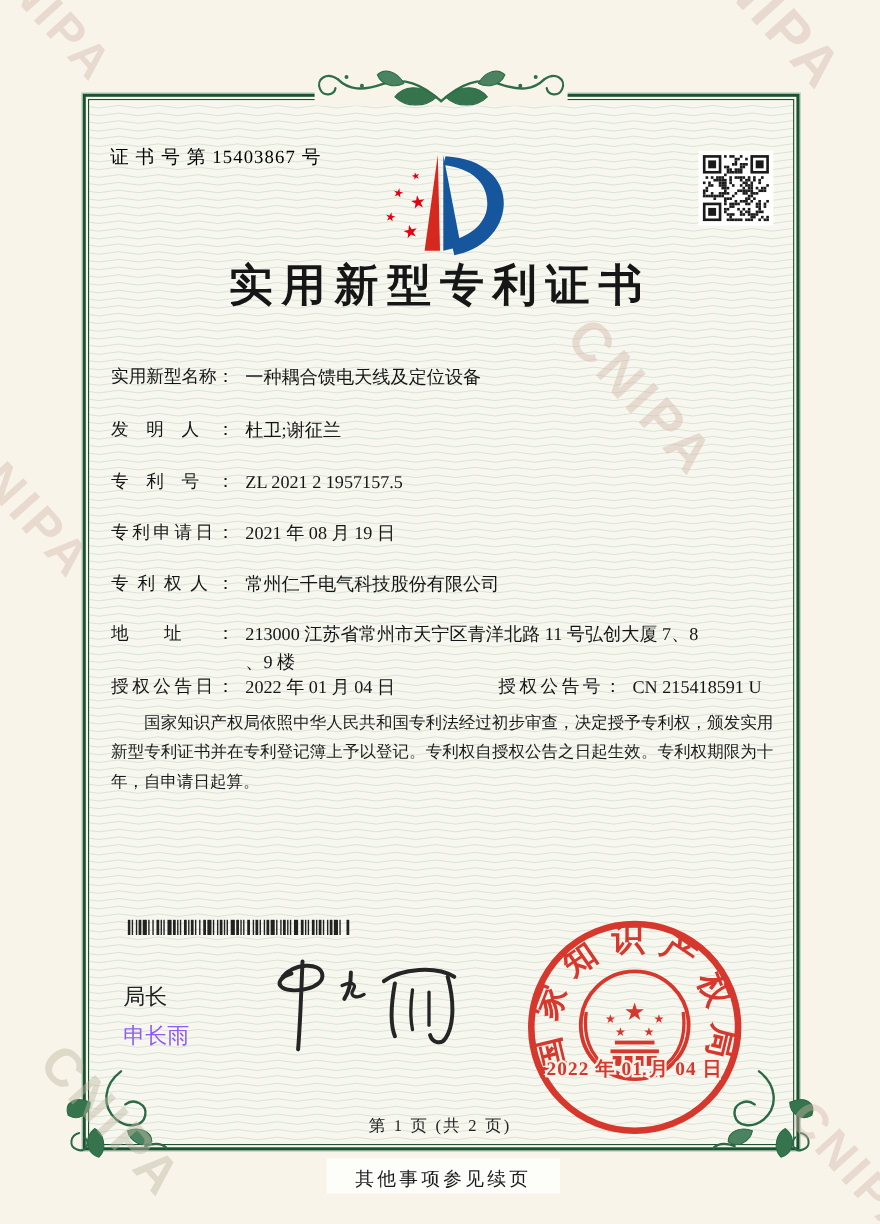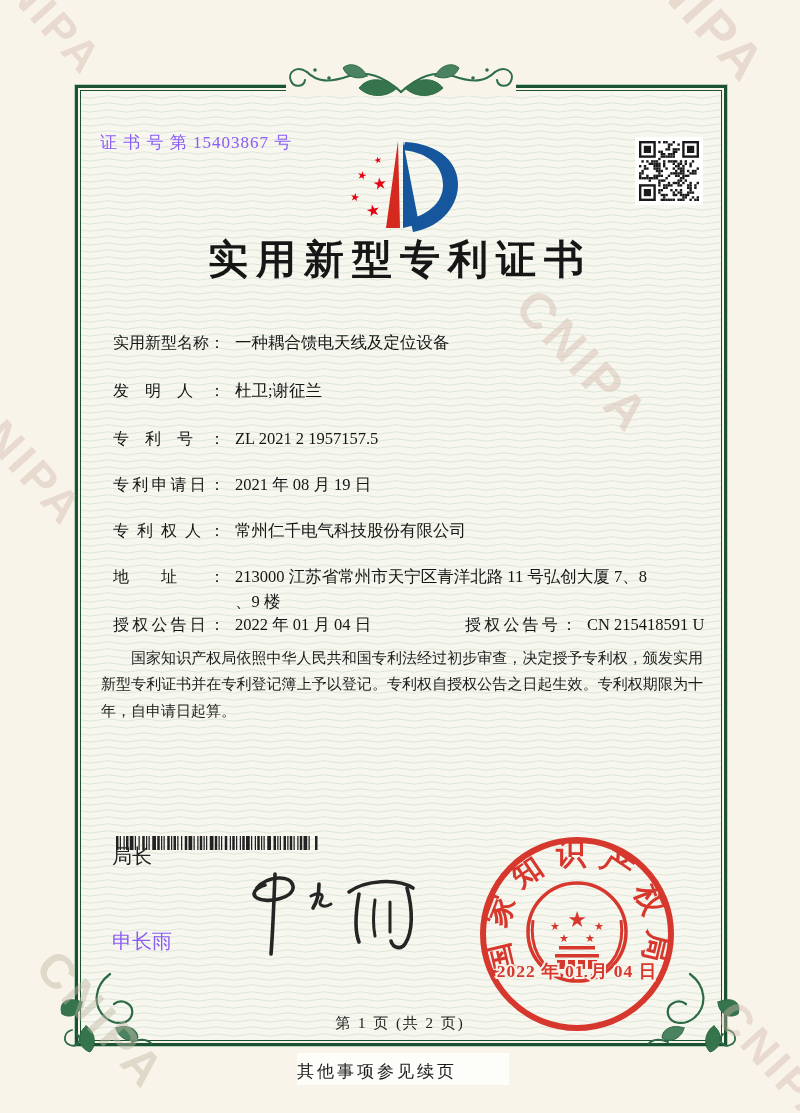--- a/index.html
+++ b/index.html
@@ -13,46 +13,46 @@
 
   
   .frame{position:absolute;left:75px;top:85px;width:652px;height:961px;box-sizing:border-box;
          border:3px solid #1b5232;outline:1px solid #b7cfbd;z-index:1;}
   .frame-inner{position:absolute;inset:2px;border:1px solid #1b5232;background:#f7f7ef;overflow:hidden;}
   .frame-inner svg{display:block;}
 
   .content{position:absolute;inset:0;z-index:6;}
   .content > *{position:absolute;}
 
-  .certno{left:100px;top:131px;font-size:17px;color:#8b5cf6;letter-spacing:1px;}
+  .certno{left:100px;top:131px;font-size:17px;color:#000000;letter-spacing:1px;}
   .logo{left:333px;top:130px;width:150px;height:104px;}
   .qr{left:635px;top:137px;width:68px;height:68px;background:#ffffff;padding:2px;box-sizing:border-box;}
   .title{left:0;top:232px;width:800px;text-align:center;font-size:40px;font-weight:700;
          color:#161616;letter-spacing:8px;}
 
   .frow{left:101px;width:615px;font-size:16px;line-height:25px;color:#151515;}
   .flabel{display:inline-block;width:112px;text-align:justify;text-align-last:justify;
-          text-justify:inter-character;vertical-align:top;margin-left:12px;}
+          text-justify:inter-character;vertical-align:top;}
   .fvalue{margin-left:10px;font-size:16.5px;}
   .addrv{display:inline-block;vertical-align:top;max-width:470px;}
   .addrv span{display:block;line-height:25px;}
   .pair2{position:absolute;left:352px;top:0;}
 
   .paras{left:101px;top:645px;width:602px;font-size:15px;line-height:26.4px;color:#1b1b1b;
          text-align:justify;}
   .paras p{margin:0;text-indent:2em;}
 
   .barcode{left:116px;top:836px;width:204px;height:14px;}
-  .signer-title{left:112px;top:843px;font-family:"Liberation Sans",sans-serif;font-size:20px;color:#222;}
+  .signer-title{left:112px;top:893px;font-family:"Liberation Sans",sans-serif;font-size:20px;color:#222;}
   .signer-name{left:112px;top:928px;font-family:"Liberation Sans",sans-serif;font-size:20px;color:#8b5cf6;}
   .signature{left:215px;top:858px;width:215px;height:105px;}
   .seal{left:471px;top:828px;width:212px;height:212px;opacity:0.92;}
 
   .pagenum{left:0;top:1014px;width:800px;text-align:center;font-size:15px;color:#222;letter-spacing:2px;}
-  .contbox{left:297px;top:1053px;width:212px;height:32px;background:#fdfdfa;}
+  .contbox{left:297px;top:1053px;width:212px;height:32px;background:#fdfdfa;text-align:center;}
   .contbox span{display:inline-block;margin-top:7px;font-size:17px;color:#1b1b1b;letter-spacing:3px;}
 
   .orn-top{position:absolute;left:280px;top:56px;z-index:3;}
   .flourish{position:absolute;z-index:3;}
   .fl-left{left:52px;top:968px;}
   .fl-right{left:648px;top:968px;transform:scaleX(-1);}
 </style>
 </head>
 <body>
 

